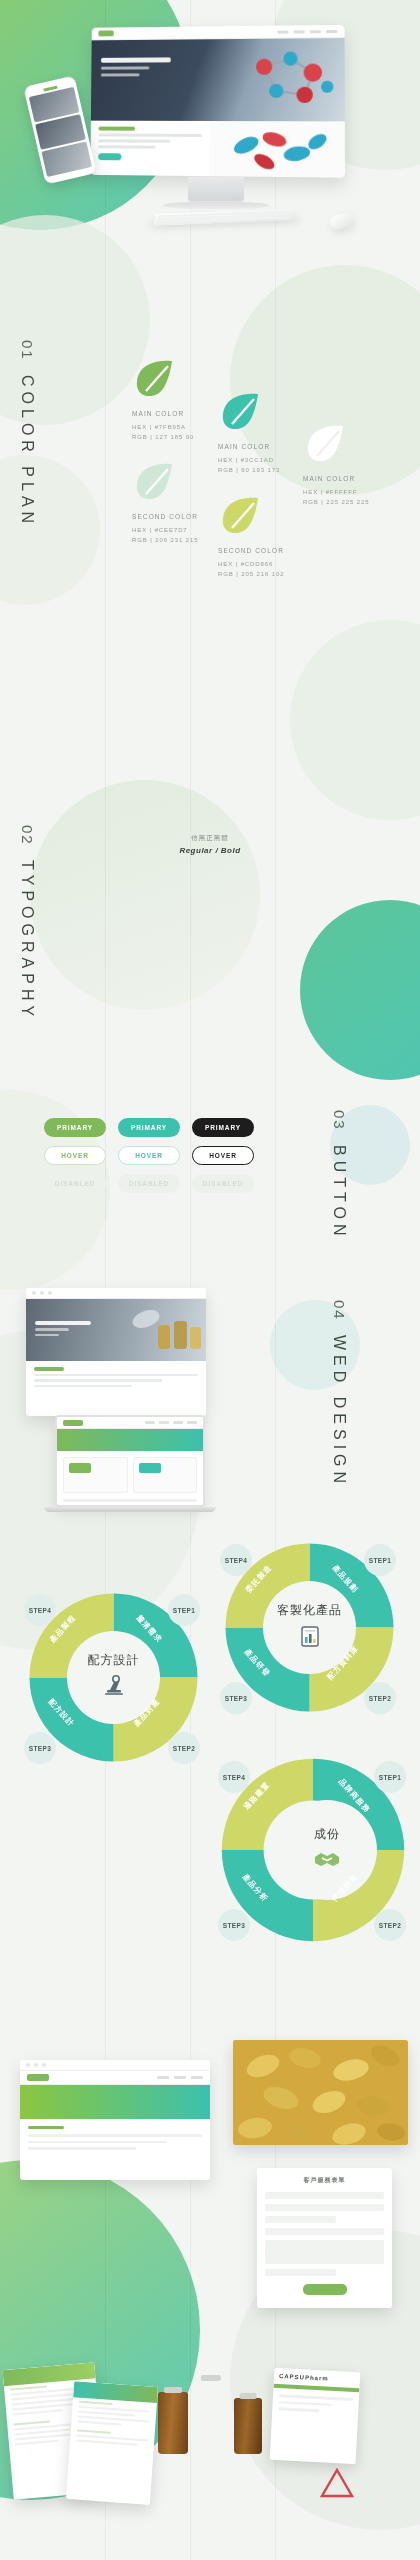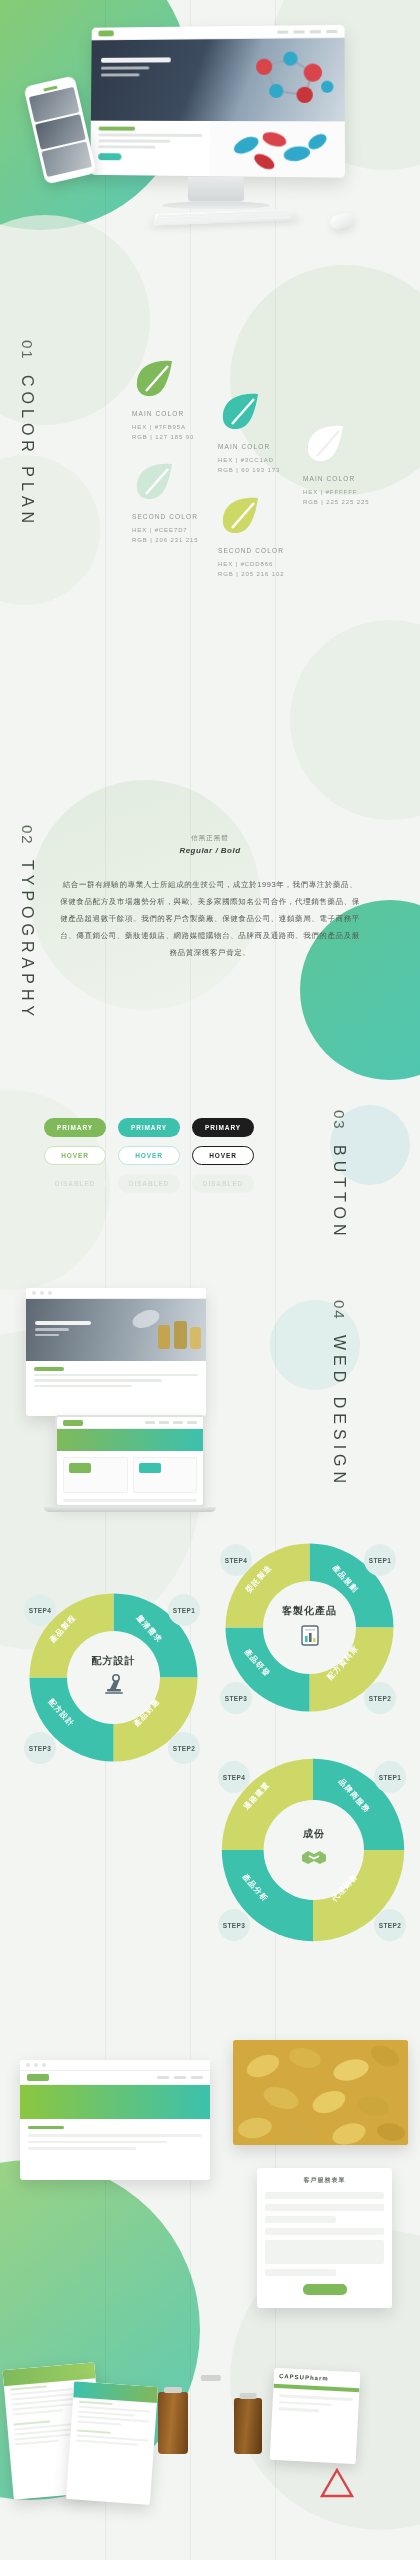--- a/index.html
+++ b/index.html
@@ -163,21 +163,21 @@
      border-radius:2px; position:relative; }
   .lp-card .badge { position:absolute; left:5px; top:5px; width:22px; height:10px;
      background:#7fb95a; border-radius:2px; }
   .lp-card.teal .badge { background:#3cc1ad; }
 
   
   .donut { position:absolute; border-radius:50%; }
   .donut .ring { position:absolute; inset:0; border-radius:50%; }
   .donut .hub { position:absolute; border-radius:50%; background:#f4f6f4;
      display:flex; flex-direction:column; align-items:center; justify-content:center; }
-  .hub-title { font-size:10px; color:#3a433a; font-weight:700; letter-spacing:1px; }
+  .hub-title { font-size:12px; color:#3a433a; font-weight:400; letter-spacing:1px; }
   .hub-icon { margin-top:4px; }
   .seg-label { position:absolute; color:#fff; font-size:7.5px; font-weight:600;
      letter-spacing:1px; white-space:nowrap; }
   .step-pill { position:absolute; width:32px; height:32px; border-radius:50%;
      background:#dfeeea; color:#4a5a55; font-size:6.5px; font-weight:700;
      display:flex; align-items:center; justify-content:center; letter-spacing:.4px; }
 
   
   .bm-browser { position:absolute; left:20px; top:2060px; width:190px; height:120px;
      background:#fff; border-radius:3px; box-shadow:0 6px 16px rgba(0,0,0,.12); overflow:hidden; }
@@ -388,21 +388,20 @@
   </div>
 
   <div class="side-label" style="left:18px; top:825px;">
     <span class="side-num">02</span>
     <span class="side-title">TYPOGRAPHY</span>
   </div>
 
   <div class="typo">
     <div class="fontname">信黑正黑體</div>
     <div class="fontweight">Regular / Bold</div>
-    <div class="para">結合一群有經驗的專業人士所組成的生技公司，成立於1993年，我們專注於藥品、保健食品配方及市場趨勢分析，與歐、美多家國際知名公司合作，代理銷售藥品、保健產品超過數千餘項。我們的客戶含製藥廠、保健食品公司、連鎖藥局、電子商務平台、傳直銷公司、藥妝連鎖店、網路媒體購物台、品牌商及通路商。我們的產品及服務品質深獲客戶肯定。</div>
   </div>
 
   <div class="side-label" style="left:330px; top:1110px;">
     <span class="side-num">03</span>
     <span class="side-title">BUTTON</span>
   </div>
 
   <div class="buttons">
     <div class="btn-col">
       <div class="btn-stack">
@@ -549,21 +548,21 @@
   <div class="donut" style="left:218px; top:1755px; width:190px; height:190px;">
     <div class="ring">
       <svg viewBox="0 0 100 100" width="190" height="190">
         <path d="M50 50 L50 2 A48 48 0 0 1 98 50 Z" fill="#3CC1AD"></path>
         <path d="M50 50 L98 50 A48 48 0 0 1 50 98 Z" fill="#CDD866"></path>
         <path d="M50 50 L50 98 A48 48 0 0 1 2 50 Z" fill="#3CC1AD"></path>
         <path d="M50 50 L2 50 A48 48 0 0 1 50 2 Z" fill="#CDD866"></path>
         <circle cx="50" cy="50" r="26" fill="#f4f6f4"></circle>
       </svg>
     </div>
-    <div class="hub" style="left:46px; top:45px; width:100px; height:100px;">
+    <div class="hub" style="left:59px; top:45px; width:100px; height:100px;">
       <div class="hub-title">成份</div>
       <div class="hub-icon">
         <svg width="30" height="24" viewBox="0 0 30 24">
           <path d="M3 10 L9 6 L15 9 L21 6 L27 10 L27 16 L21 19 L15 16 L9 19 L3 16 Z" fill="#7FB95A" opacity=".9"></path>
           <path d="M10 11 L15 13.5 L20 11" stroke="#fff" stroke-width="1.6" fill="none"></path>
         </svg>
       </div>
     </div>
     <span class="seg-label" style="left:115px; top:36px; transform:rotate(48deg);">品牌商服務</span>
     <span class="seg-label" style="left:110px; top:128px; transform:rotate(-48deg);">代理銷售</span>

